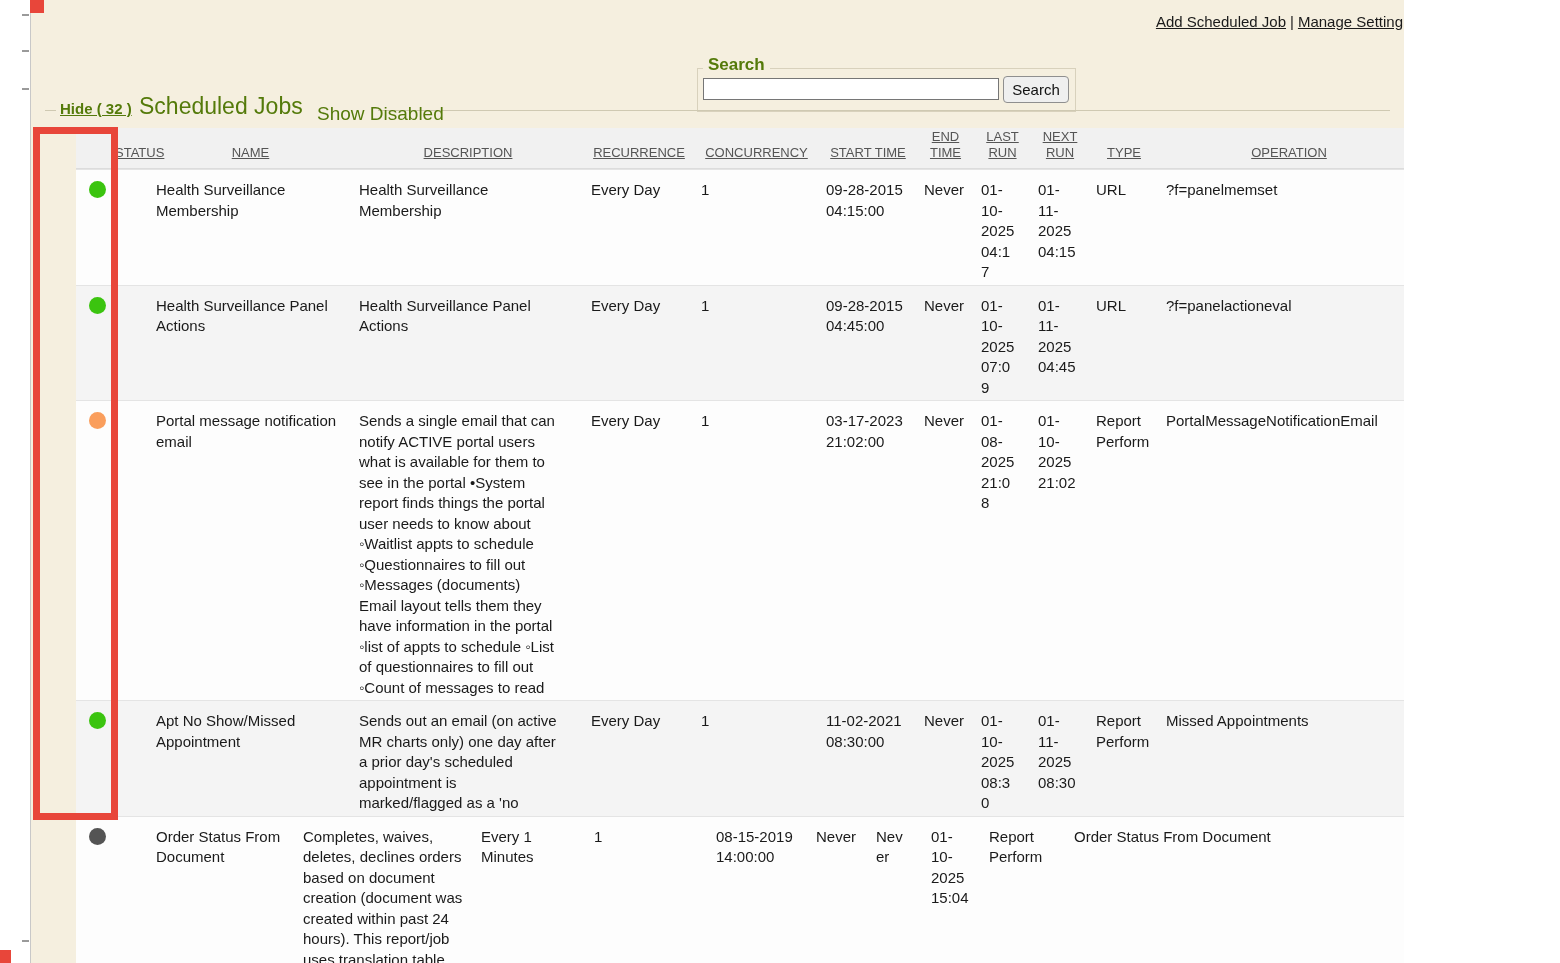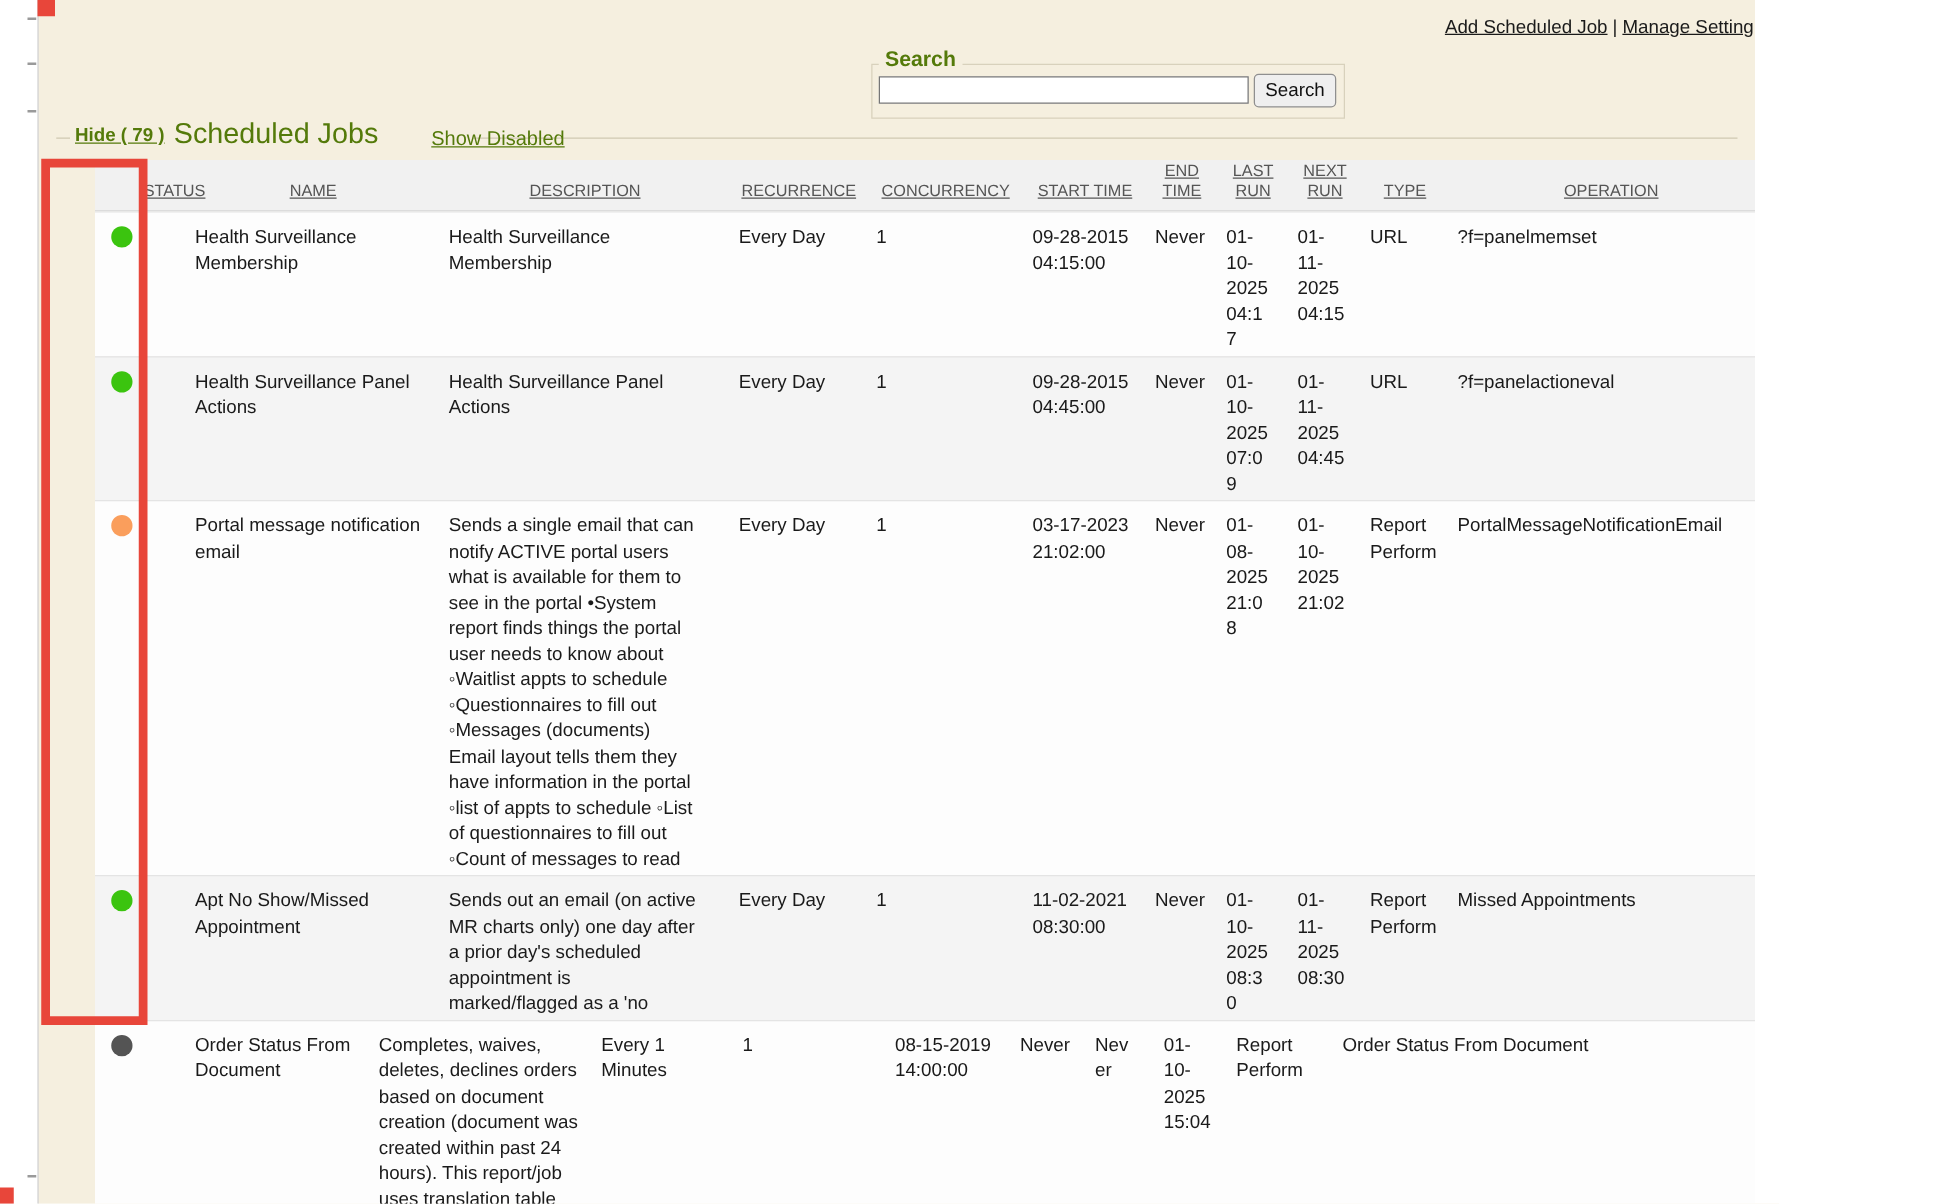--- a/index.html
+++ b/index.html
@@ -12,33 +12,33 @@
 
   
   .content{position:absolute;left:31px;top:0;right:0;bottom:0;background:#f5efdf;}
 
   
   .top-links{position:absolute;top:13px;right:1px;font-size:15px;color:#1a1a1a;white-space:nowrap;}
   .top-links a{color:#1a1a1a;text-decoration:underline;cursor:pointer;}
   .top-links .sep{text-decoration:none;padding:0 4px;}
 
   
-  .search-fs{position:absolute;left:666px;top:51px;width:377px;height:42px;border:1px solid #d8d1bc;background:#f5efdf;}
+  .search-fs{position:absolute;left:666px;top:68px;width:377px;height:42px;border:1px solid #d8d1bc;background:#f5efdf;}
   .search-legend{position:absolute;top:-14px;left:5px;padding:0 5px;background:#f5efdf;font-size:17px;font-weight:bold;color:#547a0a;}
   .search-input{position:absolute;left:5px;top:9px;width:286px;height:20px;border:1px solid #767676;background:#ffffff;font-size:14px;padding:0 4px;}
   .search-btn{position:absolute;left:305px;top:7px;width:66px;height:27px;background:#efefef;border:1px solid #8f8f8f;border-radius:4px;font-size:15px;color:#111;font-family:"Liberation Sans",sans-serif;}
 
   
   .jobs-legend{position:absolute;left:14px;top:93px;right:14px;height:32px;}
   .legend-line{position:absolute;top:17px;border-top:1px solid #cfc9b2;}
   .ll-left{left:0;width:11px;}
   .ll-right{left:333px;right:0;}
   .hide-link{position:absolute;left:15px;top:7px;font-size:15px;font-weight:bold;color:#547a0a;text-decoration:underline;cursor:pointer;}
   .jobs-title{position:absolute;left:94px;top:0px;font-size:23px;font-weight:normal;color:#547a0a;}
-  .show-disabled{position:absolute;left:272px;top:10px;font-size:16px;color:#547a0a;text-decoration:underline;cursor:pointer;margin-left:28px;}
+  .show-disabled{position:absolute;left:272px;top:10px;font-size:19px;color:#547a0a;cursor:pointer;}
 
   
   .jobs-table{position:absolute;left:45px;top:128px;right:0;}
   .trow{display:grid;grid-template-columns:80px 203px 232px 110px 125px 98px 57px 57px 58px 70px 260px 108px 1fr;}
   .trow.alt{grid-template-columns:80px 147px 178px 113px 122px 100px 60px 55px 58px 85px 1fr;}
   .thead{background:#f1f1f1;height:40px;align-items:end;border-bottom:1px solid #dcdcdc;}
   .th{font-size:13px;color:#555;text-decoration:underline;padding:0 14px 7px 0;line-height:1.25;cursor:pointer;text-align:center;}
   .th.first{padding-left:12px;margin-left:27px;}
   .r-a{background:#fdfdfd;}
   .r-b{background:#f4f4f4;}
@@ -75,21 +75,21 @@
 
     <div class="search-fs">
       <span class="search-legend">Search</span>
       <input class="search-input" type="text" value="" style="">
       <button class="search-btn">Search</button>
     </div>
 
     <div class="jobs-legend">
       <div class="legend-line ll-left"></div>
       <div class="legend-line ll-right"></div>
-      <a class="hide-link">Hide ( 79 )</a>
+      <a class="hide-link">Hide ( 32 )</a>
       <span class="jobs-title">Scheduled Jobs</span>
       <a class="show-disabled">Show Disabled</a>
     </div>
 
     <div class="jobs-table">
 
       <div class="trow thead">
         <div class="th first">STATUS</div>
         <div class="th">NAME</div>
         <div class="th">DESCRIPTION</div>

